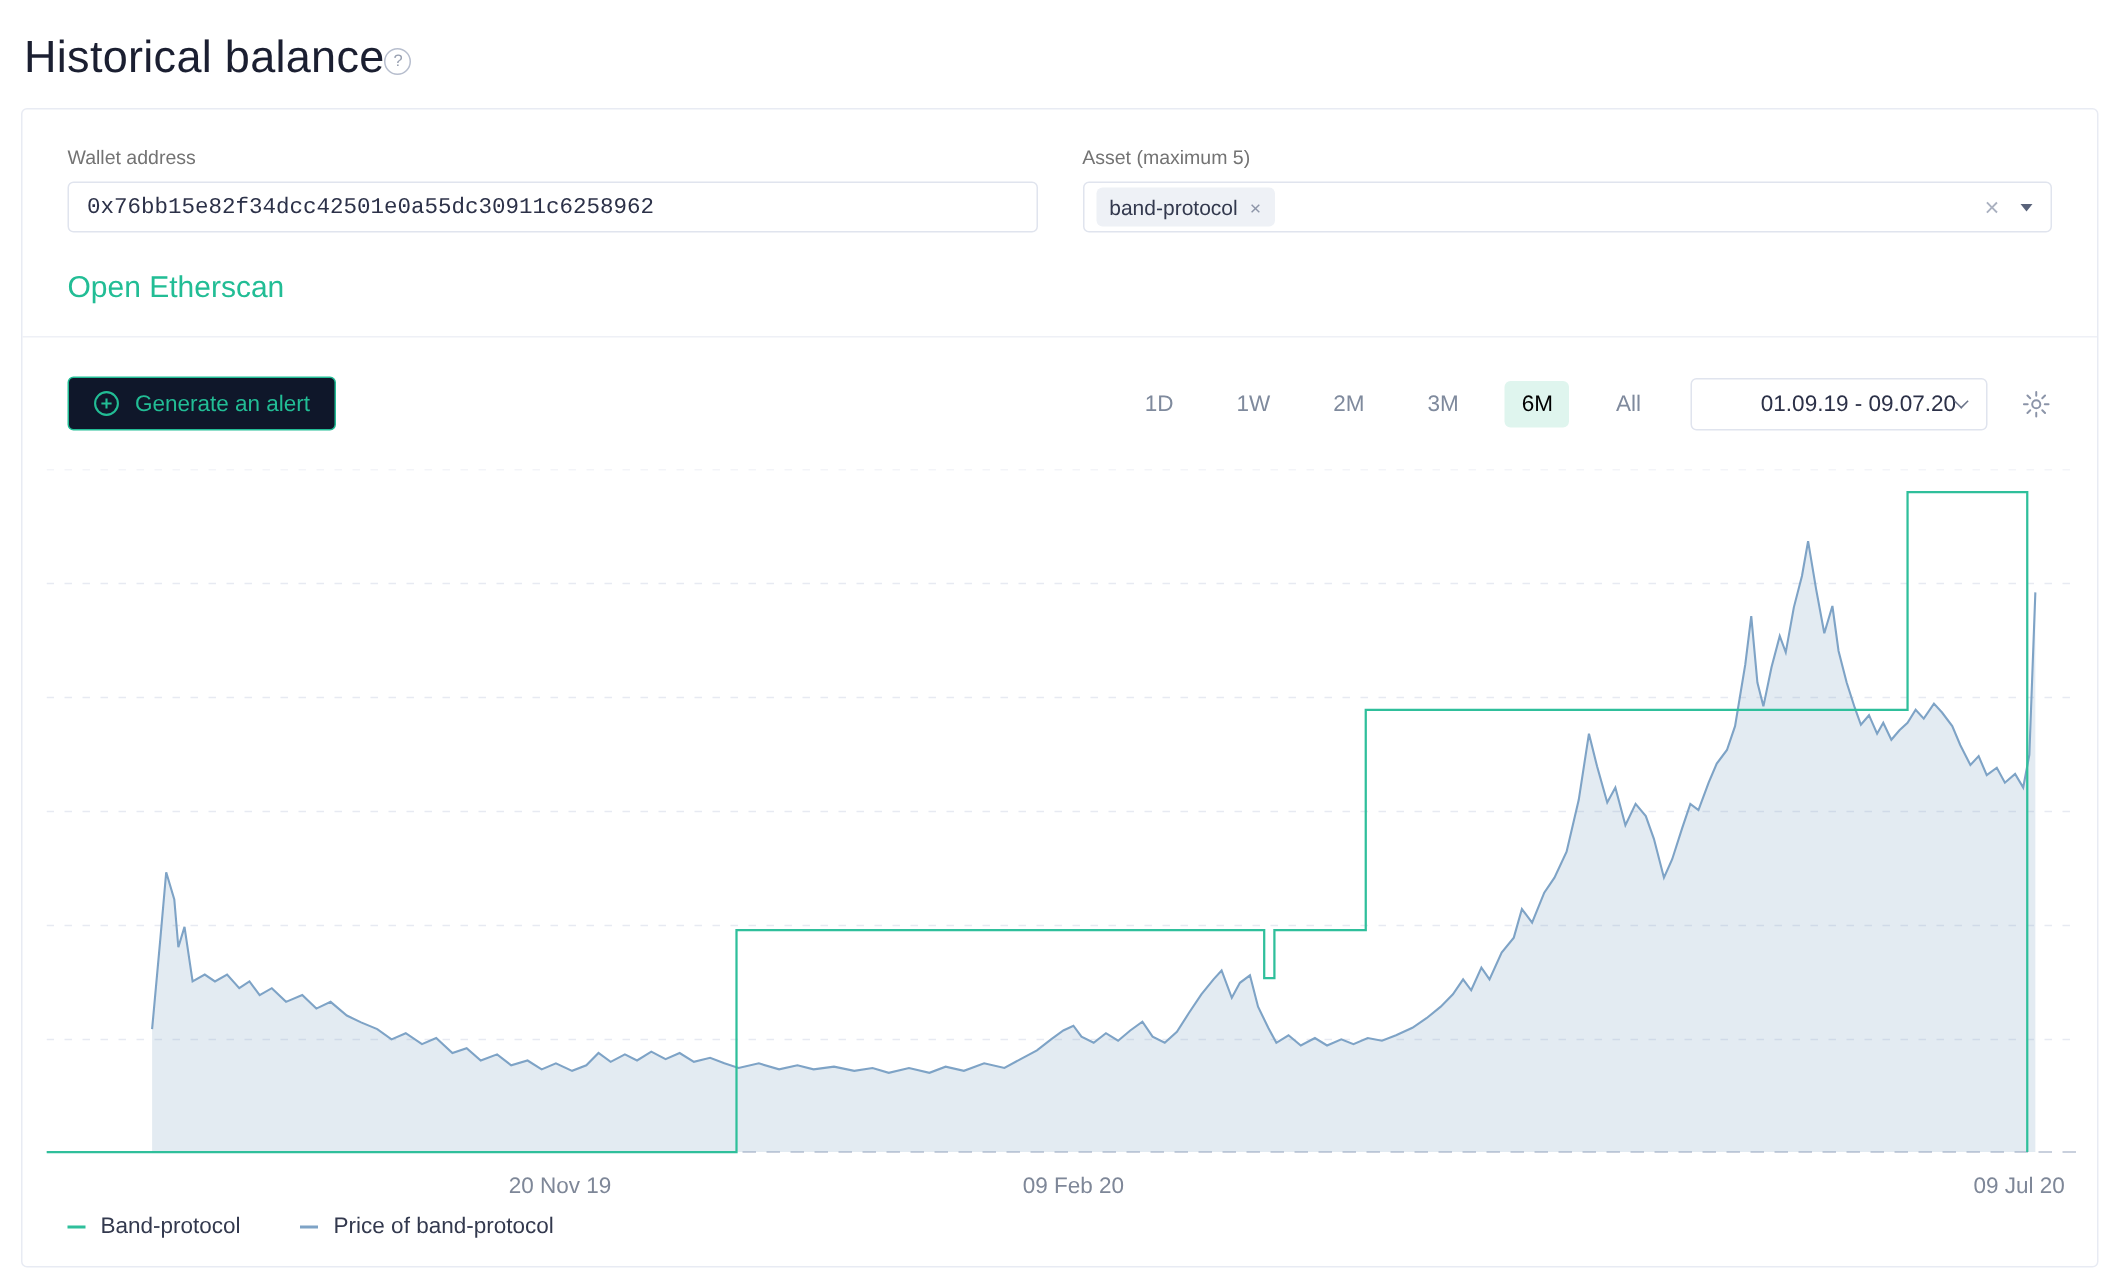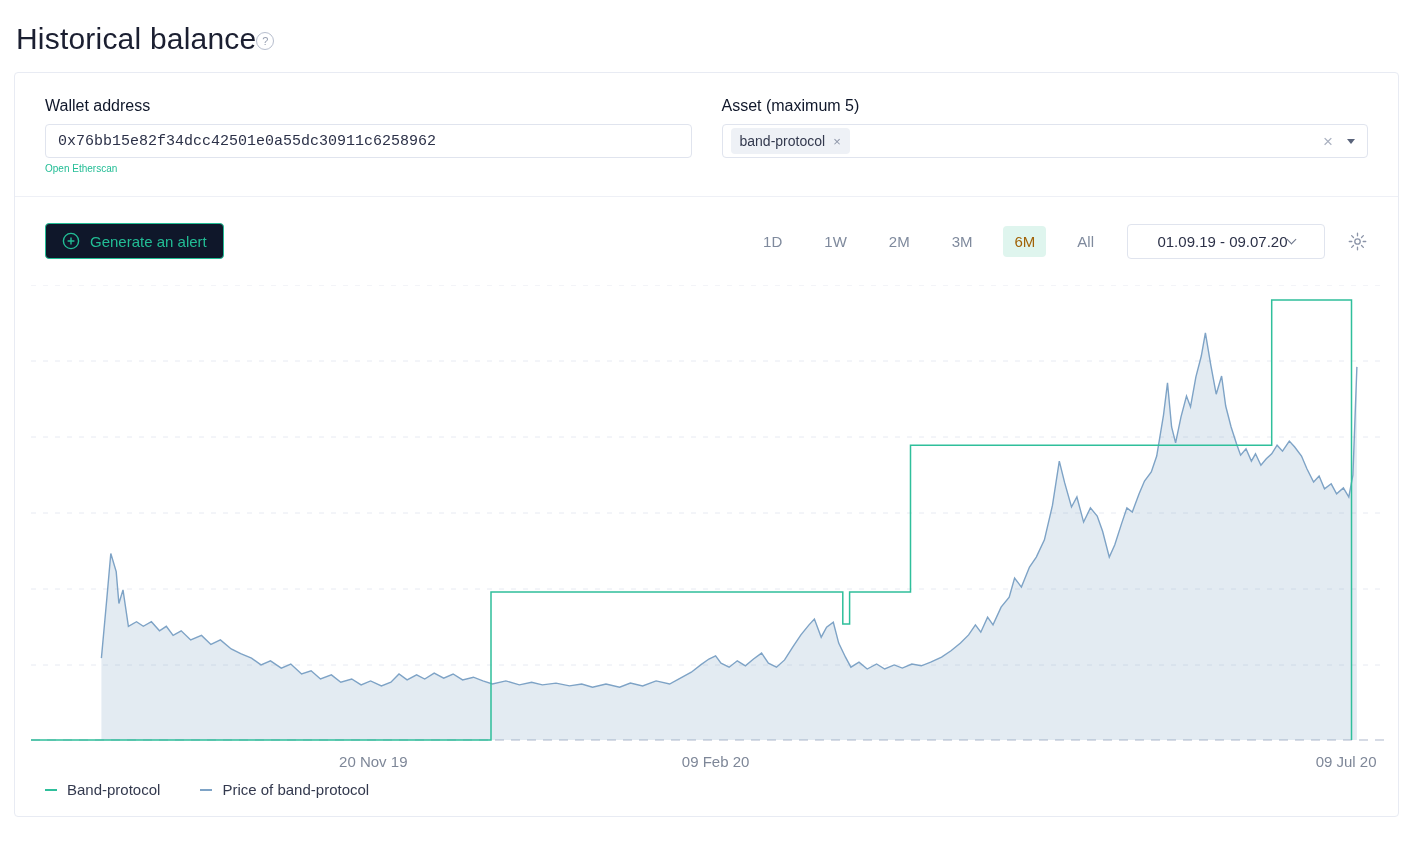--- a/index.html
+++ b/index.html
@@ -14,26 +14,26 @@
   .help-badge {
     width:18px; height:18px; border:1px solid #b7bece; border-radius:50%;
     display:flex; align-items:center; justify-content:center;
     font-size:11px; color:#98a0b1; margin-top:4px;
   }
   .card { margin:0 14px; border:1px solid #e8ebf3; border-radius:4px; background:#fff; }
 
   
   .filters { display:flex; gap:30px; padding:24px 30px 20px 30px; border-bottom:1px solid #eef0f6; }
   .filter-col { flex:1; min-width:0; }
-  .field-label { display:block; font-size:16px; color:#0f172a; margin-bottom:9px; }
+  .field-label { display:block; font-size:13px; color:#737373; margin-bottom:9px; }
   .wallet-input {
     width:100%; height:34px; border:1px solid #e0e4ee; border-radius:4px;
     padding:0 12px; font-size:15px; color:#2c3148; font-family:Liberation Mono, monospace; background:#fff;
   }
-  .etherscan-link { display:inline-block; margin-top:1px; font-size:10px; color:#22bd95; text-decoration:none; cursor:pointer; }
+  .etherscan-link { display:inline-block; margin-top:26px; font-size:20px; color:#22bd95; text-decoration:none; cursor:pointer; }
   .multiselect {
     height:34px; border:1px solid #e0e4ee; border-radius:4px;
     display:flex; align-items:center; padding:0 12px 0 8px; gap:8px; background:#fff; cursor:pointer;
   }
   .asset-chip {
     background:#eef1f6; border-radius:4px; padding:5px 9px; font-size:14px; color:#33394e;
     display:flex; align-items:center; gap:8px; white-space:nowrap;
   }
   .chip-remove { color:#8d95a8; font-size:13px; line-height:1; cursor:pointer; }
   .ms-controls { margin-left:auto; display:flex; align-items:center; gap:14px; }
@@ -45,23 +45,23 @@
   .alert-btn {
     display:flex; align-items:center; gap:10px; height:36px; padding:0 16px;
     border:1px solid #22bd95; border-radius:4px; background:#0f172a; color:#22bd95;
     font-size:15px; font-family:inherit; cursor:pointer;
   }
   .ranges { margin-left:auto; display:flex; align-items:center; gap:20px; }
   .range-btn {
     border:none; background:none; font-family:inherit; font-size:15px; color:#7f8a9d;
     padding:7px 11px; border-radius:4px; cursor:pointer;
   }
-  .range-btn.active { background:#dff5ee; color:#a16207; }
+  .range-btn.active { background:#dff5ee; color:#000000; }
   .date-select {
-    display:flex; align-items:center; justify-content:center;
+    display:flex; align-items:center; justify-content:flex-end;
     width:198px; height:35px; border:1px solid #e0e4ee; border-radius:4px;
     padding:0 13px; font-size:15px; color:#2c3148; cursor:pointer; background:#fff;
   }
   .chevron-down { width:7px; height:7px; border-right:1.6px solid #6b7489; border-bottom:1.6px solid #6b7489; transform:rotate(45deg); margin-top:-4px; }
   .gear-btn { background:none; border:none; cursor:pointer; padding:0; display:flex; align-items:center; }
 
   
   .chart-wrap { margin:26px 16px 0 16px; }
   .chart-wrap svg { display:block; }
   .chart-wrap svg text { font-family:"Liberation Sans","DejaVu Sans",sans-serif; font-size:15px; fill:#7e8798; }

